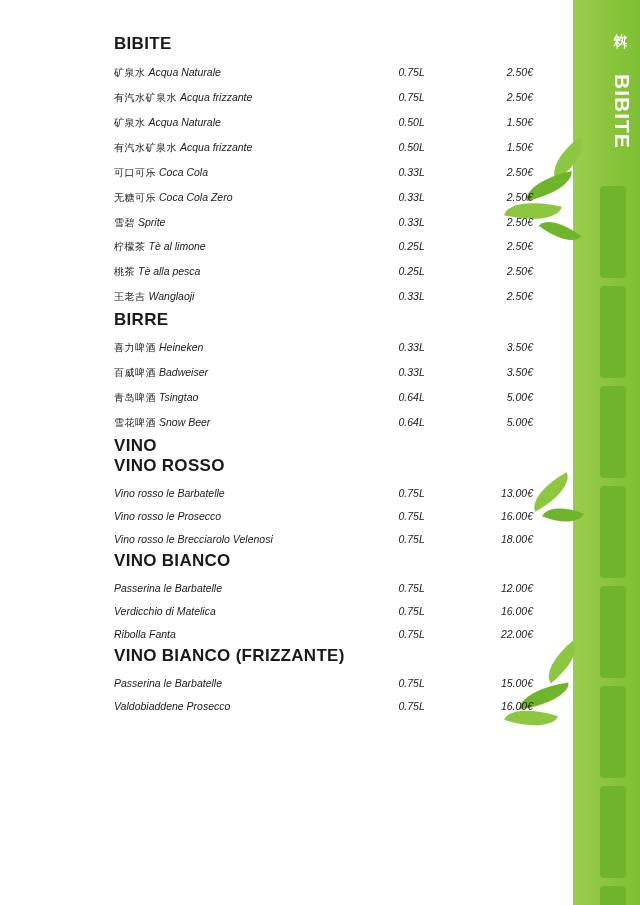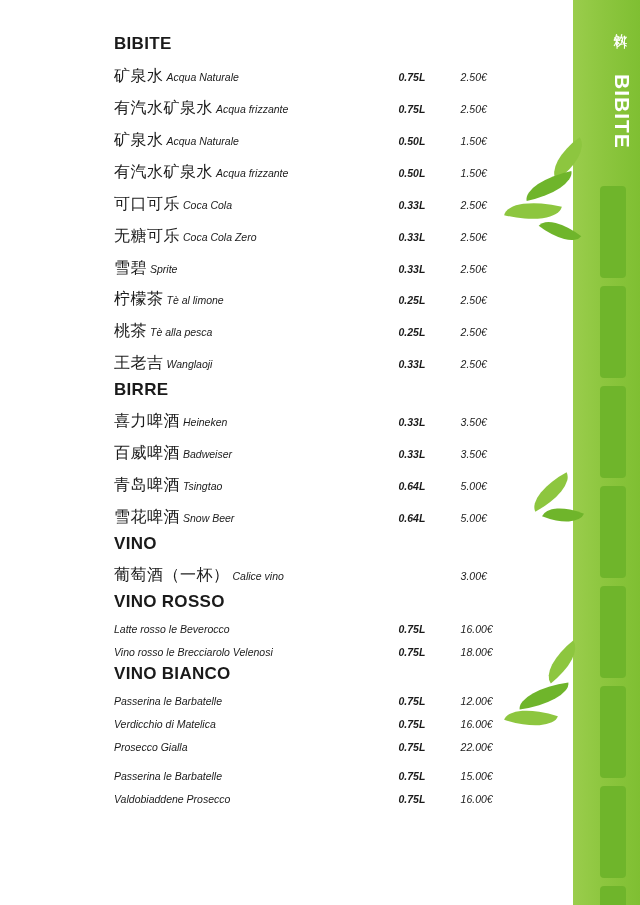--- a/index.html
+++ b/index.html
@@ -110,25 +110,25 @@
     margin-top: 6px;
   }
   table.items td {
     font-size: 10.5px;
     color: #1a1a1a;
     padding: 5.6px 0 5.4px 0;
     vertical-align: baseline;
     font-style: italic;
   }
   td.name   { width: 275px; }
-  td.size   { width: 60px; font-style: normal; font-weight: bold; }
-  td.price  { width: 70px; font-style: normal; }
+  td.size   { width: 60px; font-style: normal; }
+  td.price  { width: 70px; font-style: normal; text-align: right; }
   .cn {
     font-style: normal;
-    font-size: 16px;
+    font-size: 10px;
     letter-spacing: 0.5px;
     margin-right: 3px;
   }
 </style>
 </head>
 <body>
 
 <div id="page">
 
   <div class="side-band">
@@ -235,35 +235,31 @@
           </tr>
       <tr>
             <td class="name"><span class="cn">雪花啤酒</span><span>Snow Beer</span></td>
             <td class="size">0.64L</td>
             <td class="price">5.00€</td>
           </tr>
     </tbody>
       </table>
 
     <h2 class="section sec-gap">VINO</h2>
-    <table class="items">
-        <tbody>
-      <tr>
-            <td class="name"><span class="cn">葡萄酒（一杯）</span><span>Calice vino</span></td>
-            <td class="size"></td>
-            <td class="price">3.00€</td>
-          </tr>
-    </tbody>
-      </table>
 
     <h2 class="section sec-gap">VINO ROSSO</h2>
     <table class="items">
         <tbody>
       <tr>
-            <td class="name"><span>Latte rosso le Beverocco</span></td>
+            <td class="name"><span>Vino rosso le Barbatelle</span></td>
+            <td class="size">0.75L</td>
+            <td class="price">13.00€</td>
+          </tr>
+      <tr>
+            <td class="name"><span>Vino rosso le Prosecco</span></td>
             <td class="size">0.75L</td>
             <td class="price">16.00€</td>
           </tr>
       <tr>
             <td class="name"><span>Vino rosso le Brecciarolo Velenosi</span></td>
             <td class="size">0.75L</td>
             <td class="price">18.00€</td>
           </tr>
     </tbody>
       </table>
@@ -275,27 +271,28 @@
             <td class="name"><span>Passerina le Barbatelle</span></td>
             <td class="size">0.75L</td>
             <td class="price">12.00€</td>
           </tr>
       <tr>
             <td class="name"><span>Verdicchio di Matelica</span></td>
             <td class="size">0.75L</td>
             <td class="price">16.00€</td>
           </tr>
       <tr>
-            <td class="name"><span>Prosecco Gialla</span></td>
+            <td class="name"><span>Ribolla Fanta</span></td>
             <td class="size">0.75L</td>
             <td class="price">22.00€</td>
           </tr>
     </tbody>
       </table>
 
+    <h2 class="section sec-gap">VINO BIANCO (FRIZZANTE)</h2>
     <table class="items">
         <tbody>
       <tr>
             <td class="name"><span>Passerina le Barbatelle</span></td>
             <td class="size">0.75L</td>
             <td class="price">15.00€</td>
           </tr>
       <tr>
             <td class="name"><span>Valdobiaddene Prosecco</span></td>
             <td class="size">0.75L</td>

